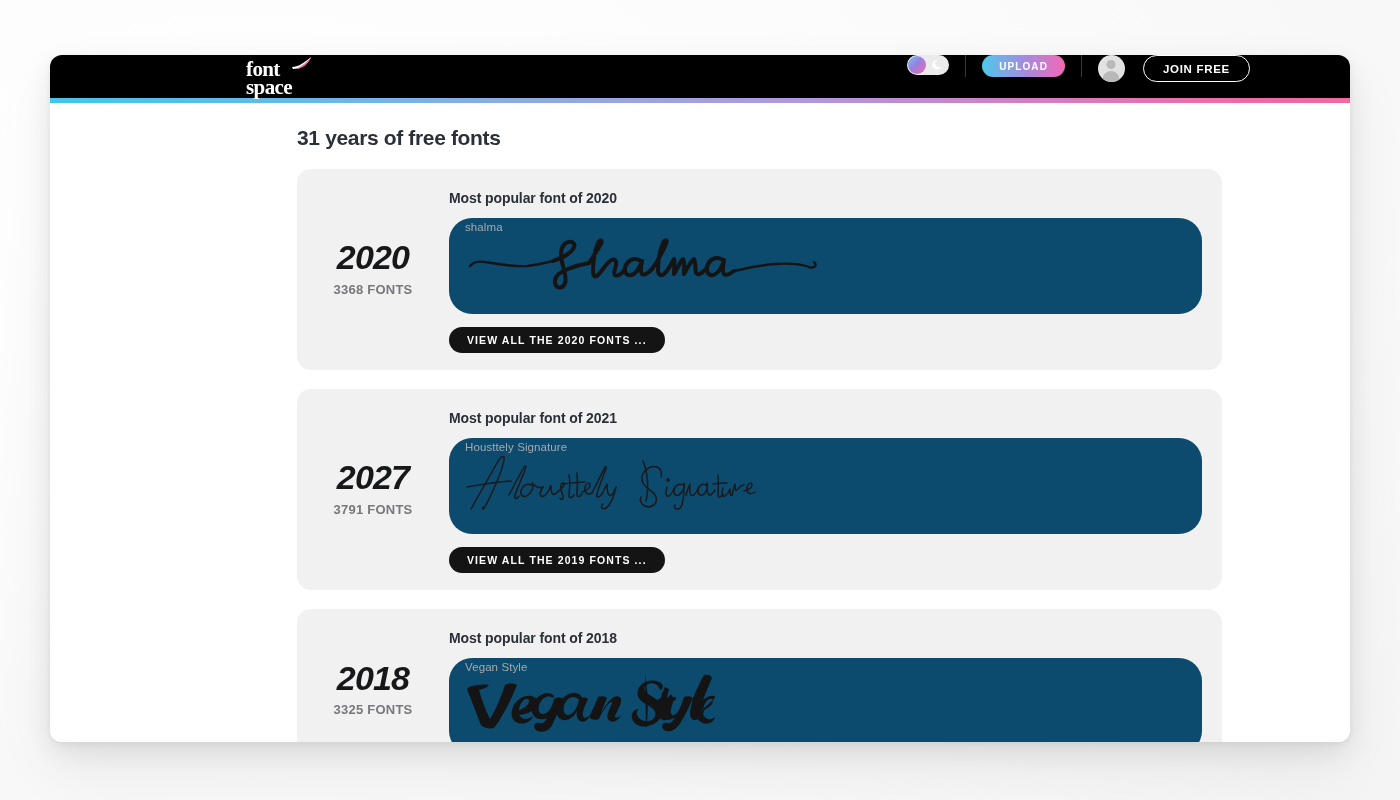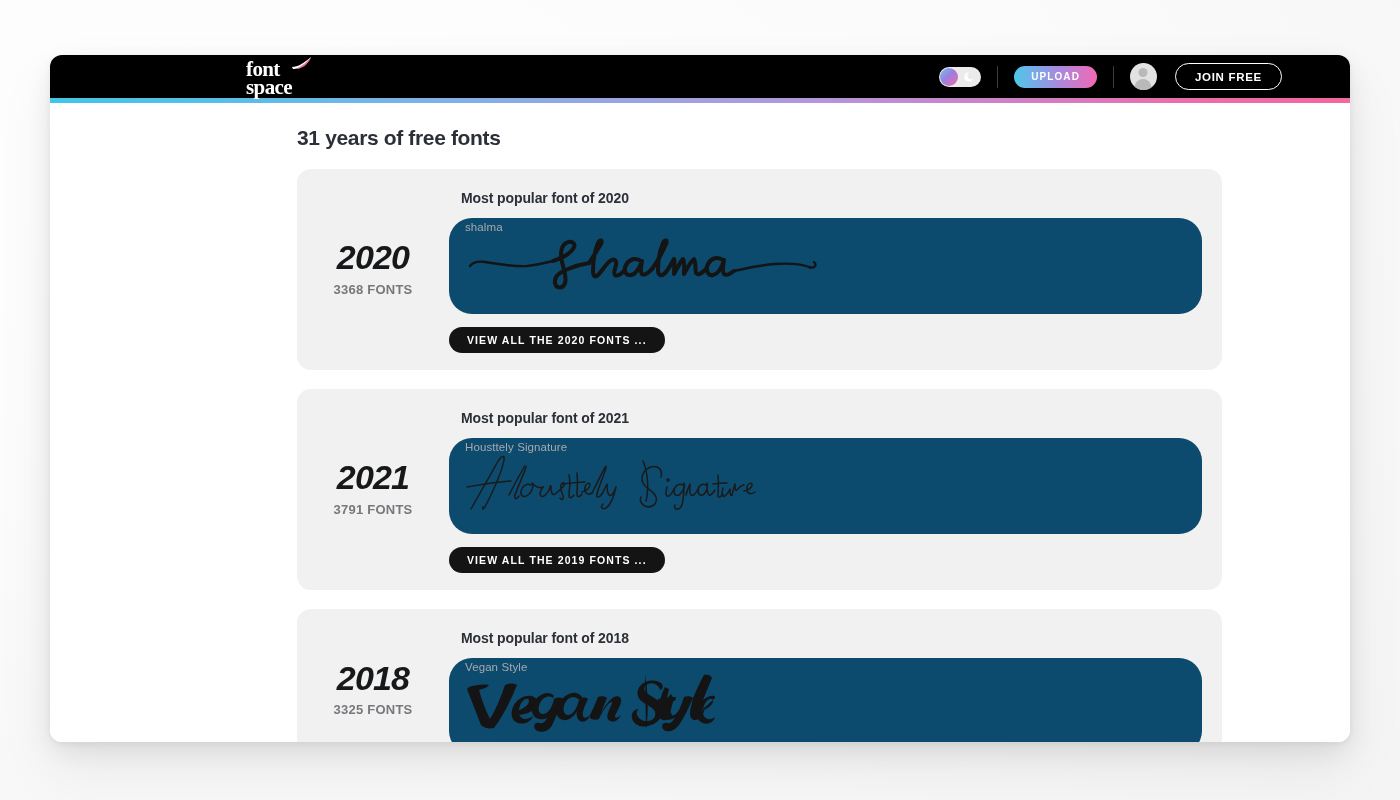--- a/index.html
+++ b/index.html
@@ -96,23 +96,23 @@
     font-size: 12.5px;
     font-weight: 700;
     letter-spacing: -0.2px;
   }
   #search-input::placeholder { color: #9a9a9a; opacity: 1; }
 
   
   #header-right {
     margin-left: auto;
     display: flex;
-    align-items: center;
+    align-items: flex-start;
     height: 100%;
-    padding-right: 68px;
+    padding-right: 100px;
     gap: 0;
   }
 
   #theme-toggle {
     position: relative;
     width: 42px;
     height: 20px;
     border-radius: 10px;
     background: #ebebeb;
     display: flex;
@@ -271,21 +271,21 @@
     letter-spacing: 0.25px;
   }
 
   .card-main { flex: 1 1 auto; min-width: 0; }
 
   .card-heading {
     font-size: 14px;
     font-weight: 700;
     color: #2b2f38;
     letter-spacing: -0.1px;
-    margin: 4px 0 12px 12px;
+    margin: 4px 0 12px 0;
   }
 
   .preview-box {
     background: #0c4a6e;
     border-radius: 23px;
     padding: 3px 16px 8px 16px;
     min-height: 96px;
     position: relative;
     overflow: hidden;
     cursor: pointer;
@@ -407,21 +407,21 @@
                 </g>
               </svg>
             </div>
           </div>
           <button class="view-all-button">VIEW ALL THE 2020 FONTS ...</button>
         </div>
       </div>
 
       <div class="year-card">
         <div class="year-col">
-          <div class="year-number">2021</div>
+          <div class="year-number">2027</div>
           <div class="year-count">3791 FONTS</div>
         </div>
         <div class="card-main">
           <div class="card-heading">Most popular font of 2021</div>
           <div class="preview-box">
             <div class="preview-name">Housttely Signature</div>
             <div class="preview-sample">
               <svg width="300" height="62" viewBox="0 0 300 62">
                 <g fill="none" stroke="#1a1a1a" stroke-width="1.5" stroke-linecap="round" stroke-linejoin="round">
 

